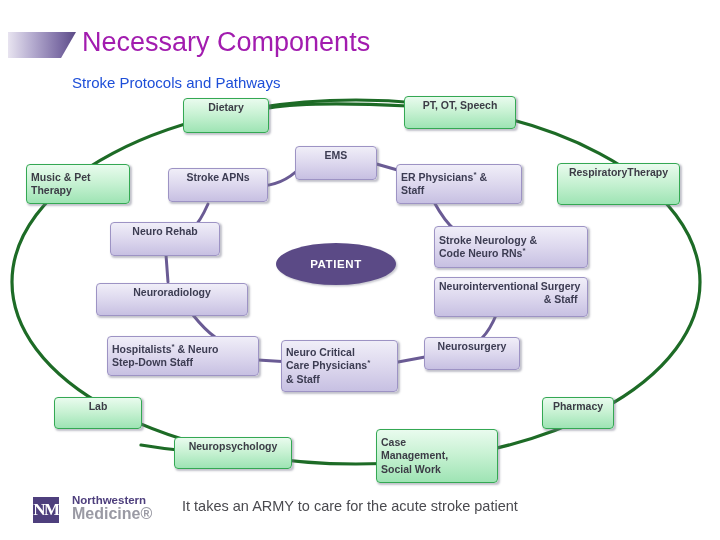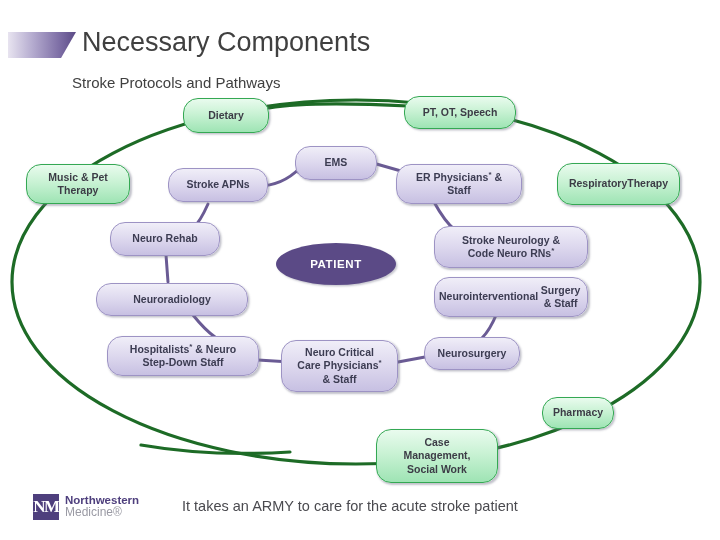--- a/index.html
+++ b/index.html
@@ -26,31 +26,31 @@
     width: 68px;
     height: 26px;
     background: linear-gradient(to right, #e8e4f0 0%, #b6add0 35%, #7e6fa6 75%, #5b4a86 100%);
     clip-path: polygon(0 0, 100% 0, 78% 100%, 0 100%);
   }
   #page-title {
     position: absolute;
     left: 82px;
     top: 27px;
     font-size: 27px;
-    color: #404040;
+    color: #a21caf;
     letter-spacing: 0px;
     white-space: nowrap;
     font-weight: normal;
   }
   #page-subtitle {
     position: absolute;
     left: 72px;
     top: 74px;
     font-size: 15px;
-    color: #404040;
+    color: #1d4ed8;
     white-space: nowrap;
   }
 
   
   #diagram {
     position: absolute;
     left: 0;
     top: 0;
     width: 720px;
     height: 540px;
@@ -61,24 +61,24 @@
     top: 0;
     width: 720px;
     height: 540px;
   }
 
   
   .node {
     position: absolute;
     box-sizing: border-box;
     display: flex;
-    align-items: center;
+    align-items: flex-start;
     justify-content: center;
     text-align: center;
-    border-radius: 15px;
+    border-radius: 4px;
     font-size: 10.5px;
     font-weight: bold;
     line-height: 1.25;
     padding: 2px 4px;
     box-shadow: 1.5px 1.5px 2px rgba(120,120,140,0.45);
   }
   .node.green {
     background: linear-gradient(to bottom, #e9fbee 0%, #c9f2d4 45%, #9ee4b4 100%);
     border: 1px solid #34a853;
     color: #3c3c46;
@@ -112,21 +112,22 @@
     justify-content: center;
     box-shadow: 1.5px 1.5px 2px rgba(120,120,140,0.4);
   }
 
   
   #footer-logo {
     position: absolute;
     left: 33px;
     top: 494px;
     display: flex;
-    align-items: flex-start;
+    align-items: flex-end;
+    gap: 7px;
   }
   #logo-mark {
     width: 26px;
     height: 26px;
     background: #4e3f7d;
     position: relative;
     flex: none;
   }
   #logo-mark .nm-glyph {
     position: absolute;
@@ -144,23 +145,24 @@
     margin-left: 6px;
     line-height: 1.05;
   }
   #logo-name {
     font-size: 11.5px;
     font-weight: bold;
     color: #4e3f7d;
     display: block;
   }
   #logo-sub {
-    font-size: 12px;
+    font-size: 16px;
     color: #9a9aa4;
     display: block;
+    font-weight: bold;
   }
   #footer-tagline {
     position: absolute;
     left: 182px;
     top: 498px;
     font-size: 14.5px;
     color: #4a4a4f;
     white-space: nowrap;
   }
 </style>
@@ -209,25 +211,31 @@
   <div class="node green" style="left:26px; top:164px; width:104px; height:40px; flex-direction:column;">
     <span>Music &amp; Pet</span>
     <span>Therapy</span>
   </div>
 
   <div class="node green" style="left:557px; top:163px; width:123px; height:42px; flex-direction:row;">
     <span>Respiratory</span>
     <span>Therapy</span>
   </div>
 
+  <div class="node green" style="left:54px; top:397px; width:88px; height:32px;">
+    <span>Lab</span>
+  </div>
 
   <div class="node green" style="left:542px; top:397px; width:72px; height:32px;">
     <span>Pharmacy</span>
   </div>
 
+  <div class="node green" style="left:174px; top:437px; width:118px; height:32px;">
+    <span>Neuropsychology</span>
+  </div>
 
   <div class="node green" style="left:376px; top:429px; width:122px; height:54px; flex-direction:column;">
     <span>Case</span>
     <span>Management,</span>
     <span>Social Work</span>
   </div>
 
   <div class="node purple" style="left:168px; top:168px; width:100px; height:34px;">
     <span>Stroke APNs</span>
   </div>

